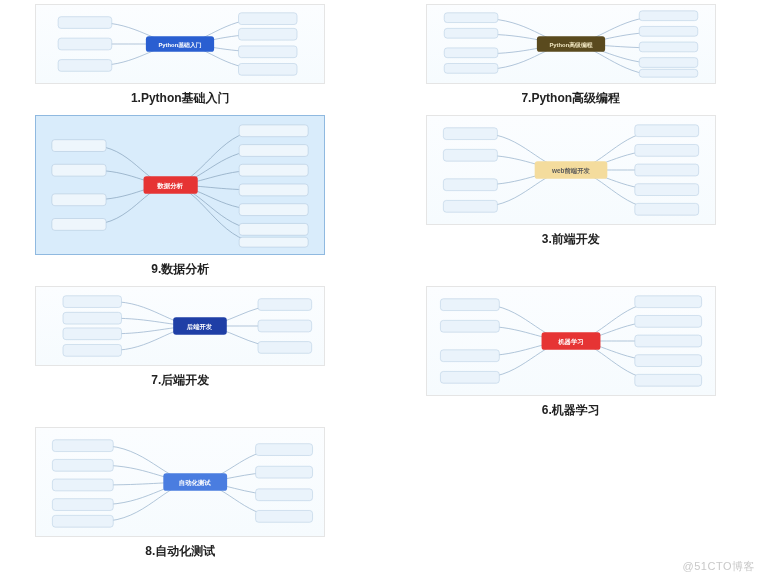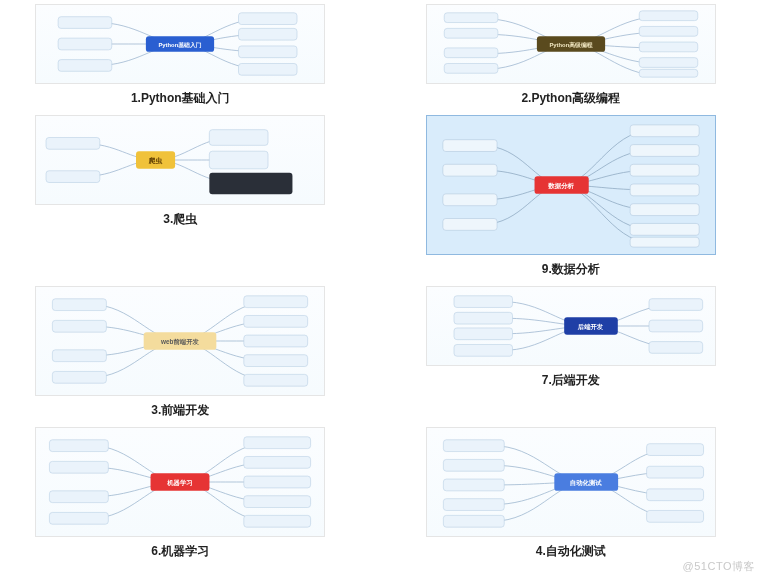--- a/index.html
+++ b/index.html
@@ -110,46 +110,23 @@
           <rect class="pill" x="215" y="6" width="60" height="10"></rect>
             <rect class="pill" x="215" y="22" width="60" height="10"></rect>
             <rect class="pill" x="215" y="38" width="60" height="10"></rect>
             <rect class="pill" x="215" y="54" width="60" height="10"></rect>
             <rect class="pill" x="215" y="66" width="60" height="8"></rect>
         </g>
         <rect class="pill" x="110" y="32" width="70" height="16" fill="#5a4a1e"></rect>
         <text x="145" y="43" text-anchor="middle" font-size="6" fill="#f0e6c0">Python高级编程</text>
       </svg>
     </div>
-    <div class="caption">2.Python高级编程</div>
-  </div>
-
-  <div class="cell">
-    <div class="thumb" style="height:90px">
-      <svg viewBox="0 0 290 90">
-        <g stroke="#9db6cf" stroke-width="0.8" fill="none">
-          <path d="M120 45 C95 45 80 28 45 28"></path>
-            <path d="M120 45 C95 45 80 62 45 62"></path>
-          <path d="M120 45 C150 45 165 22 200 22"></path>
-            <path d="M120 45 C150 45 165 45 200 45"></path>
-            <path d="M120 45 C150 45 165 68 200 68"></path>
-        </g>
-        <g fill="#eaf3fb" stroke="#b8cfe4" stroke-width="0.6">
-          <rect class="pill" x="8" y="22" width="55" height="12"></rect>
-            <rect class="pill" x="8" y="56" width="55" height="12"></rect>
-          <rect class="pill" x="175" y="14" width="60" height="16"></rect>
-            <rect class="pill" x="175" y="36" width="60" height="18"></rect>
-        </g>
-        <rect class="pill" x="175" y="58" width="85" height="22" fill="#2a2f38"></rect>
-        <rect class="pill" x="100" y="36" width="40" height="18" fill="#f0c23a"></rect>
-        <text x="120" y="48" text-anchor="middle" font-size="7" fill="#5a3a00">爬虫</text>
-      </svg>
-    </div>
-    <div class="caption">3.爬虫</div>
-  </div>
+    <div class="caption">7.Python高级编程</div>
+  </div>
+
 
   <div class="cell">
     <div class="thumb selected" style="height:140px">
       <svg viewBox="0 0 290 140">
         <g stroke="#8fa9c2" stroke-width="0.8" fill="none">
           <path d="M135 70 C110 70 95 30 55 30"></path>
             <path d="M135 70 C110 70 95 55 55 55"></path>
             <path d="M135 70 C110 70 95 85 55 85"></path>
             <path d="M135 70 C110 70 95 110 55 110"></path>
           <path d="M135 70 C165 70 185 15 225 15"></path>
@@ -294,18 +271,18 @@
             <rect class="pill" x="15" y="89" width="62" height="12"></rect>
           <rect class="pill" x="222" y="16" width="58" height="12"></rect>
             <rect class="pill" x="222" y="39" width="58" height="12"></rect>
             <rect class="pill" x="222" y="62" width="58" height="12"></rect>
             <rect class="pill" x="222" y="84" width="58" height="12"></rect>
         </g>
         <rect class="pill" x="128" y="46" width="65" height="18" fill="#4a7de0"></rect>
         <text x="160" y="58" text-anchor="middle" font-size="6.5" fill="#ffffff">自动化测试</text>
       </svg>
     </div>
-    <div class="caption">4.自动化测试</div>
+    <div class="caption">8.自动化测试</div>
   </div>
 
 </div>
 
 <div class="watermark">@51CTO博客</div>
 
 </body></html>

